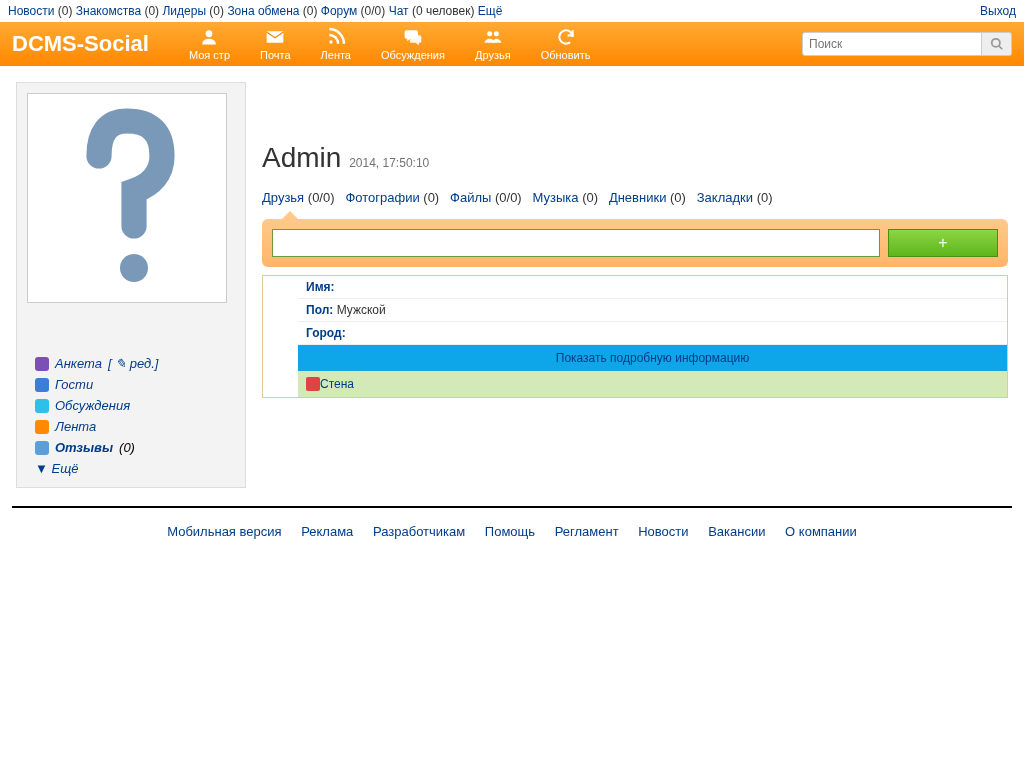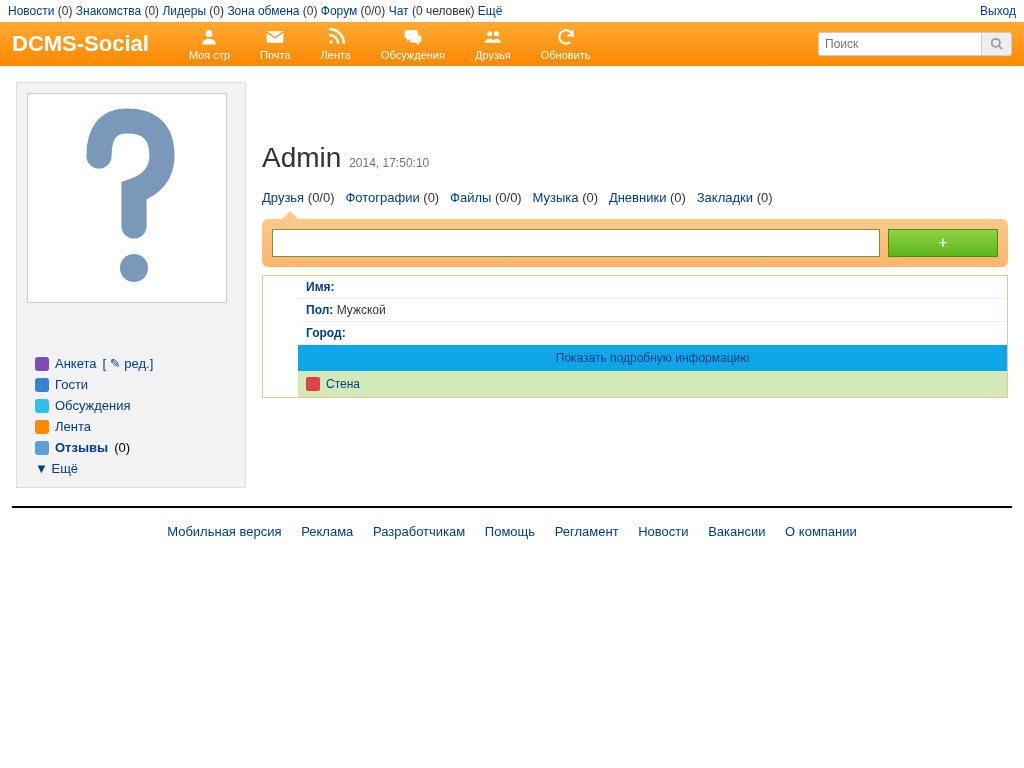--- a/index.html
+++ b/index.html
@@ -18,26 +18,26 @@
   height: 44px;
   display: flex;
   align-items: center;
   padding: 0 12px;
 }
 .logo { color: #fff; font-weight: bold; font-size: 22px; font-family: Arial; margin-right: 40px; }
 .header-nav { display: flex; gap: 30px; flex: 1; }
 .header-item { display: flex; flex-direction: column; align-items: center; color: #fff; font-size: 11px; cursor: pointer; }
 .header-item .icon { width: 20px; height: 20px; margin-bottom: 2px; }
 .search-box { display: flex; align-items: center; }
-.search-box input { width: 164px; height: 24px; padding: 2px 6px; border: 1px solid #ccc; border-radius: 3px 0 0 3px; font-size: 12px; }
+.search-box input { width: 180px; height: 24px; padding: 2px 6px; border: 1px solid #ccc; border-radius: 3px 0 0 3px; font-size: 12px; }
 .search-box .sbtn { width: 30px; height: 24px; background: #eee; border: 1px solid #ccc; border-left: none; border-radius: 0 3px 3px 0; display: flex; align-items: center; justify-content: center; cursor: pointer; }
 
 
 .container { display: flex; padding: 16px; gap: 16px; align-items: flex-start; min-height: 440px; }
-.sidebar-wrap { border: 1px solid #ddd; background: #f3f3f3; }
+.sidebar-wrap { border: 1px solid #ddd; background: #f3f3f3; font-style: italic; }
 
 .sidebar-list { padding: 40px 8px 8px 8px; }
 .sidebar-list li { list-style: none; padding: 3px 10px; display: flex; align-items: center; gap: 6px; font-size: 13px; }
 .sidebar-list .sq { width: 14px; height: 14px; border-radius: 3px; display: inline-block; }
 .sq-purple { background: #7b4fb5; }
 .sq-blue { background: #3a7fd6; }
 .sq-cyan { background: #2ec0e8; }
 .sq-orange { background: #ff8a00; }
 .sq-lblue { background: #5c9fd8; }
 .sidebar-list .tri { color: #003d8a; }
@@ -67,21 +67,21 @@
 }
 .post-box input { flex: 1; height: 28px; border: 1px solid #6a9c3f; padding: 2px 6px; }
 .post-box button { width: 110px; height: 28px; background: linear-gradient(to bottom, #8bd644, #5fb51b); border: 1px solid #4a9010; color: #fff; font-size: 16px; cursor: pointer; }
 
 .info-block { border: 1px solid #e3c89a; margin-top: 8px; padding-left: 35px; }
 .info-row { padding: 4px 8px; border-bottom: 1px solid #eee; }
 .info-label { color: #003d8a; font-weight: bold; font-size: 12px; }
 .info-val { color: #333; font-size: 12px; }
 .info-more { text-align: center; padding: 6px; background: #0ea5e9; }
 .info-more a { color: #003d8a; }
-.wall-row { background: #d4e9b8; padding: 6px 8px; display: flex; align-items: center; gap: 6px; }
+.wall-row { background: #d4e9b8; padding: 6px 8px; display: flex; align-items: center; }
 .wall-row .wicon { width: 14px; height: 14px; background: #d44; border-radius: 2px; display: inline-block; }
 
 
 .divider { height: 2px; background: #000; margin: 0 12px; }
 .footer { text-align: center; padding: 16px; font-size: 13px; }
 .footer-links a { margin: 0 8px; }
 .copyright { margin-top: 12px; font-size: 12px; color: #666; }
 .copyright a { color: #003d8a; }
 .copyright .small { font-size: 10px; display: block; margin-top: 2px; }
 

